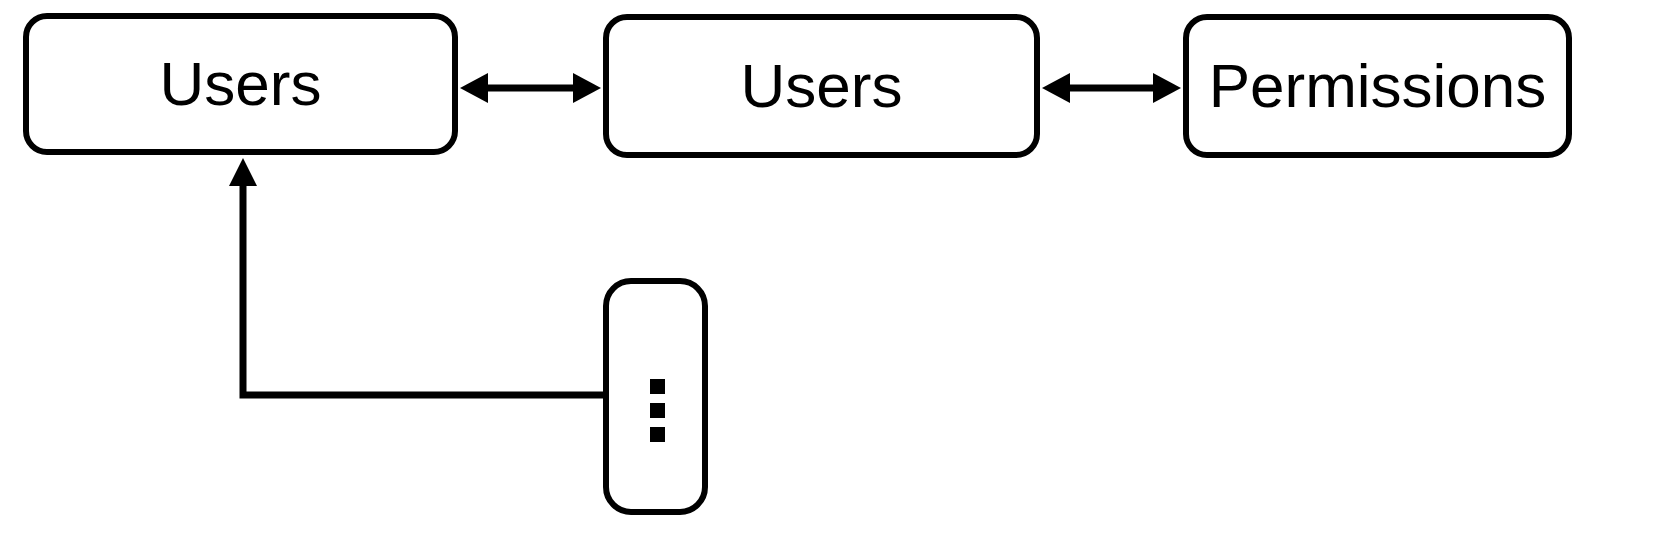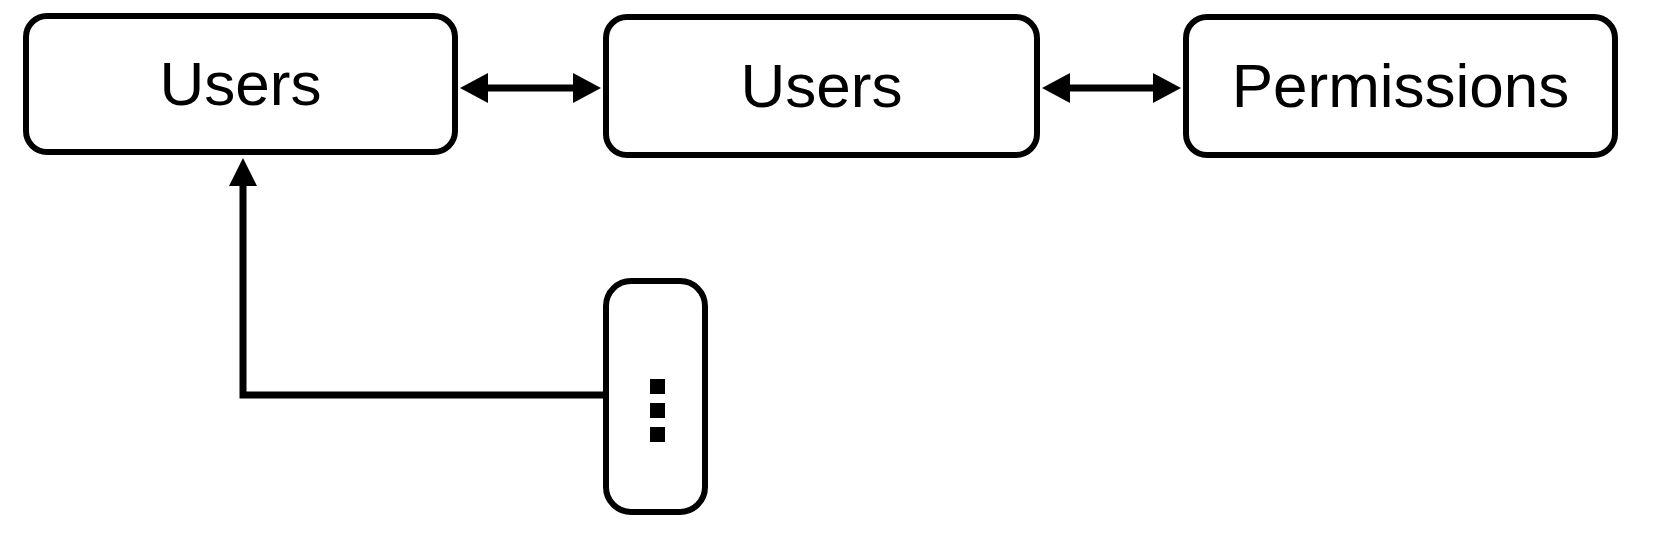--- a/index.html
+++ b/index.html
@@ -46,21 +46,21 @@
     border-radius: 24px;
   }
   .node .label {
     font-size: 62px;
     line-height: 62px;
     color: #000000;
     white-space: nowrap;
   }
   #node-users       { left: 23px;   top: 13px;  width: 435px; height: 142px; }
   #node-roles       { left: 603px;  top: 14px;  width: 437px; height: 144px; }
-  #node-permissions { left: 1183px; top: 14px;  width: 435px; height: 144px; text-align: right; }
+  #node-permissions { left: 1183px; top: 14px;  width: 389px; height: 144px; text-align: right; }
   #node-sessions    { left: 603px;  top: 278px; width: 105px; height: 237px; border-radius: 28px; }
 
   .vdots {
     position: absolute;
     left: 41px;
     top: 95px;
     display: flex;
     flex-direction: column;
     gap: 9px;
   }

